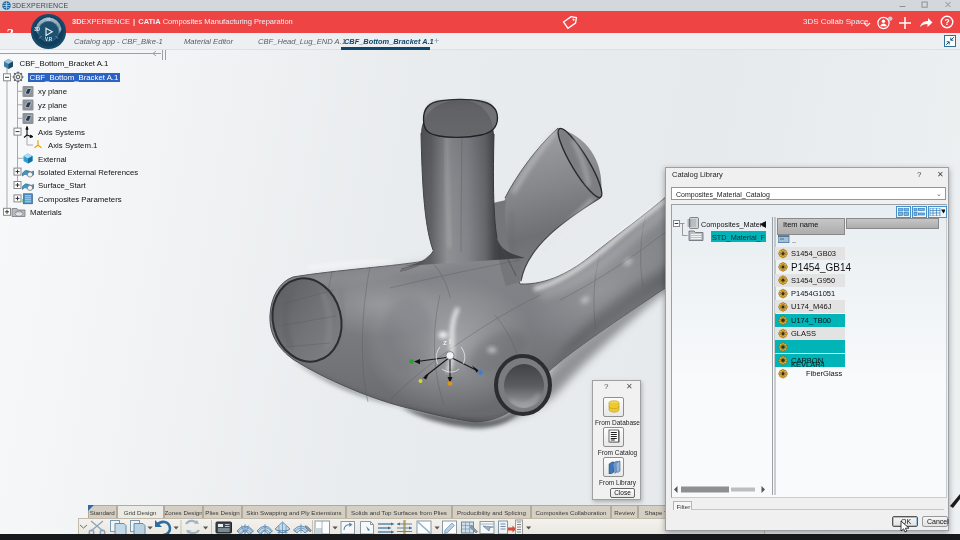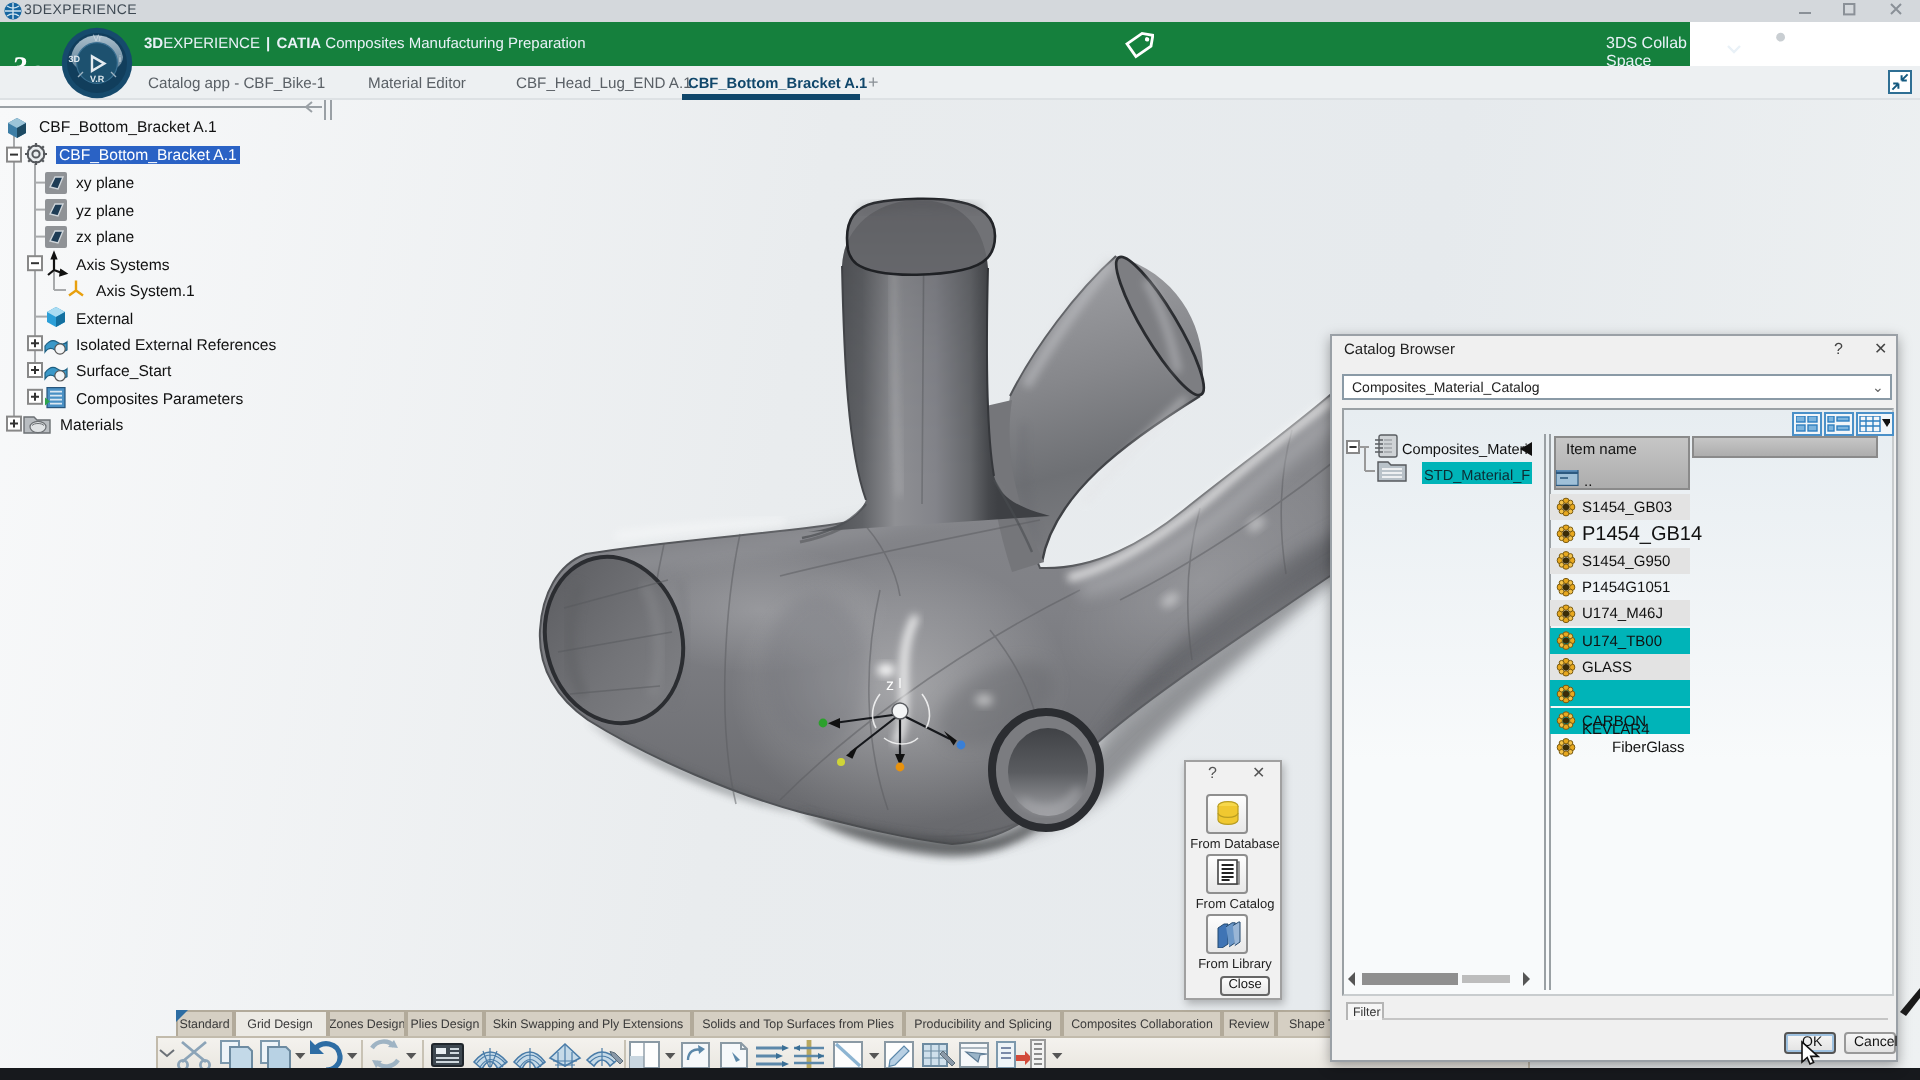--- a/index.html
+++ b/index.html
@@ -2,28 +2,28 @@
 <html><head><meta charset="utf-8">
 <style>
 *{margin:0;padding:0;box-sizing:border-box}
 html,body{width:960px;height:540px;overflow:hidden;font-family:"Liberation Sans",sans-serif}
 .abs{position:absolute}
 #stage{position:relative;width:960px;height:540px;background:#fff}
 
 #tstrip{left:0;top:0;width:960px;height:11px;background:#d4d8dc}
 #tstrip .ttl{left:12px;top:1.5px;font-size:7px;color:#3d4852;letter-spacing:.2px}
 
-#bluebar{left:0;top:11px;width:845px;height:22px;background:#15803d}
+#bluebar{left:0;top:11px;width:960px;height:22px;background:#ef4444}
 #bluebar .t1{color:#e9f1f7;font-size:7.5px;top:6px}
 
 #search{left:381px;top:13px;width:176px;height:18px;background:#fff;border-radius:3px}
 #search span{position:absolute;left:9px;top:4px;font-size:8px;color:#333}
 
 #tabstrip{left:0;top:33px;width:960px;height:17px;background:#edf0f2;border-bottom:1px solid #dde1e4}
-.htab{top:4px;font-size:7.6px;color:#5a6066}
+.htab{top:4px;font-size:7.6px;font-style:italic;color:#5a6066}
 .htab.active{color:#10476b;font-weight:bold;font-size:7.4px}
 #tabline{left:341px;top:47px;width:89px;height:3px;background:#10476b}
 
 #vp{left:0;top:50px;width:960px;height:485px;background:linear-gradient(100deg,#f8f9fa 0%,#e9ecee 40%,#e6eaed 70%,#eef1f2 100%)}
 
 .trow{position:absolute;font-size:7.8px;color:#111;white-space:nowrap}
 .tsel{background:#2a62c5;color:#fff;padding:0 1.5px}
 
 #btb{left:78px;top:505px;width:687px;height:31px}
 #btbtabs{position:absolute;left:0;top:0;height:13px;white-space:nowrap}
@@ -545,21 +545,21 @@
         <path d="M6 3.4l3-2h1.6v10l-3 2" fill="#6b97c8" stroke="#23486e" stroke-width=".5"></path>
         <path d="M9.4 2.8l3-1.8H13v10l-2.6 1.8" fill="#9ab6d6" stroke="#23486e" stroke-width=".5"></path>
       </svg>
     <div class="abs" style="left:0;top:98px;width:49px;text-align:center;font-size:6.5px;color:#222">From Library</div>
     <div class="dbtn" style="left:17px;top:107px;width:25px;height:10px;border-color:#666">
         <div style="position:absolute;left:0;top:0;width:100%;text-align:center;font-size:6.5px;color:#111">Close</div>
       </div>
   </div>
 
   <div class="abs" id="cdlg">
-    <span class="abs" style="left:6px;top:2px;font-size:7.5px;color:#222">Catalog Browser</span>
+    <span class="abs" style="left:6px;top:2px;font-size:7.5px;color:#222">Catalog Library</span>
     <span class="abs" style="left:251px;top:2px;font-size:8px;color:#444">?</span>
     <span class="abs" style="left:271px;top:2px;font-size:8px;color:#444">✕</span>
     <div class="abs" style="left:5px;top:19px;width:275px;height:13px;background:#fff;border:1px solid #8a9aa6">
       <span class="abs" style="left:4px;top:2.5px;font-size:7px;color:#222">Composites_Material_Catalog</span>
       <span class="abs" style="left:264px;top:2px;font-size:7px;color:#666">⌄</span>
     </div>
     <div class="abs" style="left:5px;top:36px;width:276px;height:294px;background:linear-gradient(#e7edf1,#f8fafb 60%);border:1px solid #9aa0a4;border-right-color:#c8ccce;border-bottom-color:#c8ccce"></div>
 
     <div class="abs" style="left:230px;top:38px;width:15px;height:12px;background:#f2f6f9;border:1px solid #4a90c8"></div>
     <div class="abs" style="left:246px;top:38px;width:15px;height:12px;background:#f2f6f9;border:1px solid #4a90c8"></div>
@@ -596,21 +596,21 @@
           <path d="M0 1.5h5l1.5 1.5H14V11H0z" fill="#b9c2c9" stroke="#55585c" stroke-width=".7"></path>
           <path d="M2 5h10M2 7h10M2 9h10" stroke="#fff" stroke-width=".8"></path>
         </g>
 
       <path d="M106.5 49v278M109 49v278" stroke="#9aa0a4" fill="none"></path>
     </svg>
     <span class="abs" style="left:35px;top:52px;width:64px;overflow:hidden;font-size:7.3px;color:#111">Composites_Material</span>
     <div class="abs" style="left:44.5px;top:63px;width:55px;height:11px;background:#00b4b8"></div>
     <span class="abs" style="left:46px;top:64.5px;width:53px;overflow:hidden;font-size:7.3px;color:#0c2b33">STD_Material_Fa</span>
 
-    <div class="abs" style="left:111px;top:50px;width:68px;height:27px;background:linear-gradient(#c6c6c6,#adadad);border:1px solid #8a8a8a">
+    <div class="abs" style="left:111px;top:50px;width:68px;height:17px;background:linear-gradient(#c6c6c6,#adadad);border:1px solid #8a8a8a">
         <span class="abs" style="left:5px;top:1px;font-size:7.5px;color:#111">Item name</span>
       </div>
     <div class="abs" style="left:180px;top:50px;width:93px;height:11px;background:linear-gradient(#c6c6c6,#adadad);border:1px solid #8a8a8a"></div>
 
     <div class="abs" style="left:109px;top:78.8px;width:70px;height:13px;background:#e3e3e3"></div>
     <div class="abs" style="left:109px;top:105.5px;width:70px;height:13px;background:#e3e3e3"></div>
     <div class="abs" style="left:109px;top:132.2px;width:70px;height:13px;background:#e3e3e3"></div>
     <div class="abs" style="left:109px;top:145.6px;width:70px;height:13px;background:#00b4b8"></div>
     <div class="abs" style="left:109px;top:158.9px;width:70px;height:13px;background:#e3e3e3"></div>
     <div class="abs" style="left:109px;top:172.3px;width:70px;height:13px;background:#00b4b8"></div>

